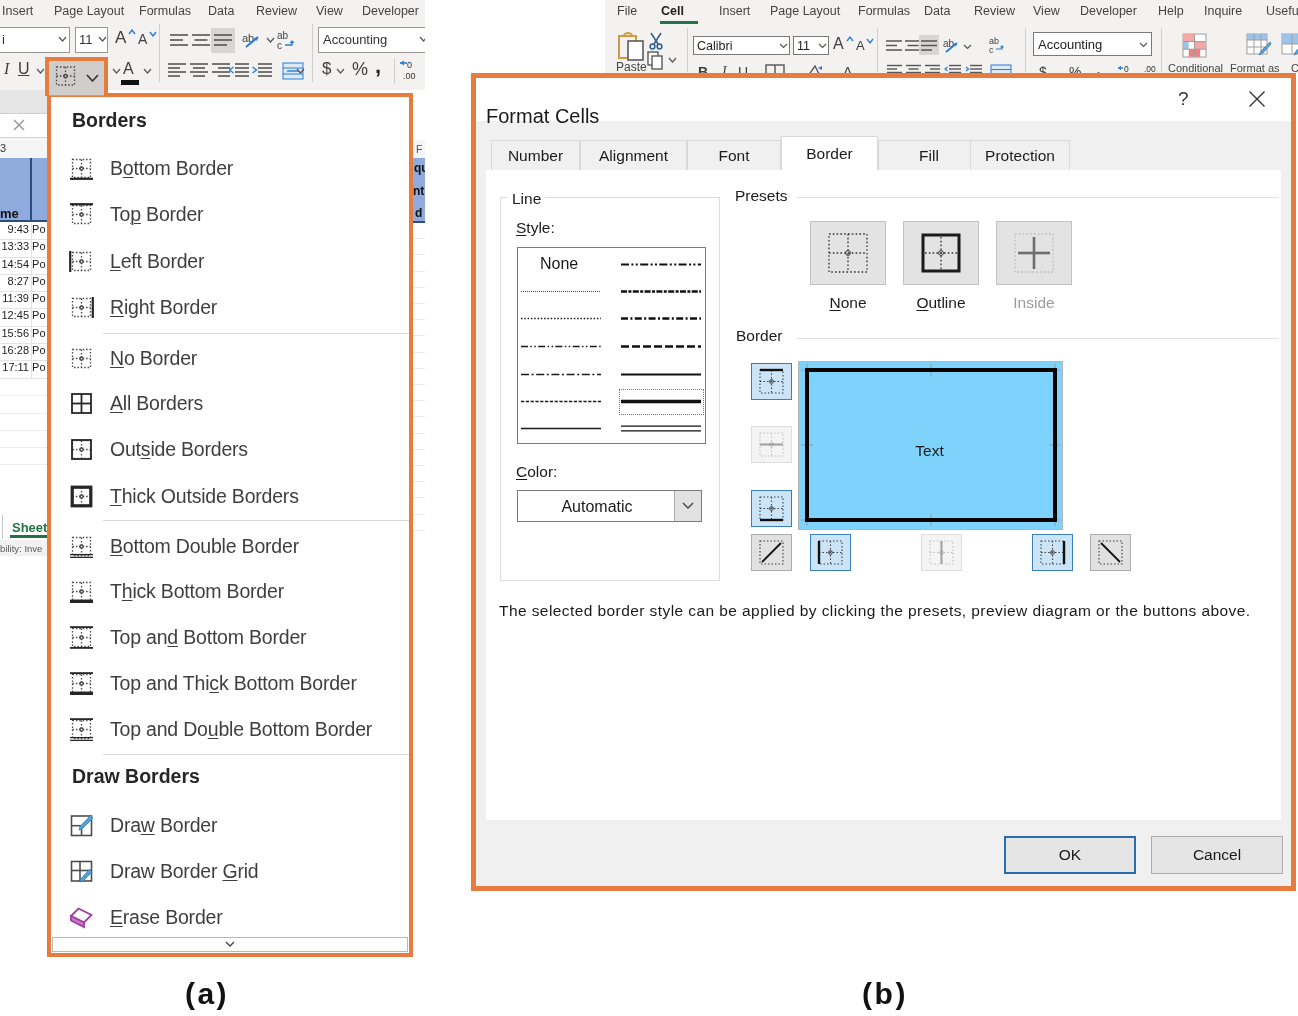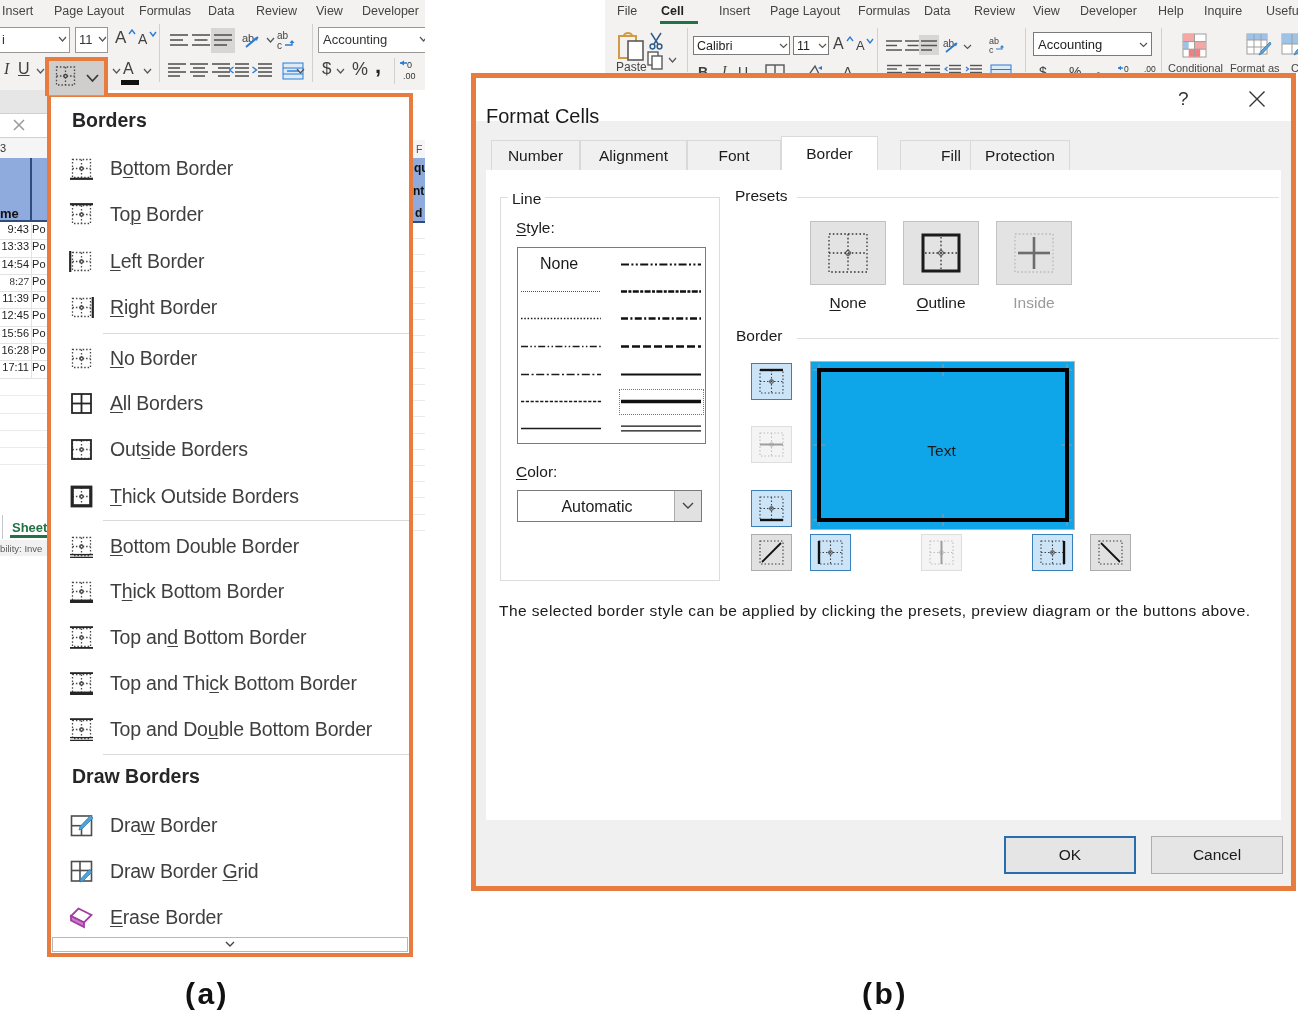--- a/index.html
+++ b/index.html
@@ -205,21 +205,21 @@
     <div class="abs" style="left:0;top:130px;width:47px;height:2px;background:#2e4d7c;"></div>
     <span class="abs" style="left:0px;top:116px;font-size:13px;font-weight:bold;color:#111;">me</span>
 
     <div class="abs" style="left:0;top:133px;width:47px;height:156px;
          background:repeating-linear-gradient(to bottom,#fff 0,#fff 16.3px,#e3e3e3 16.3px,#e3e3e3 17.3px);"></div>
     <div class="abs" style="left:31px;top:133px;width:1px;height:245px;background:#e3e3e3;"></div>
     <div class="abs" style="left:0;top:133px;width:47px;">
       <div style="height:17.3px;font-size:11px;color:#222;"><span style="display:inline-block;width:29px;text-align:right;">9:43</span>&nbsp;Po</div>
       <div style="height:17.3px;font-size:11px;color:#222;"><span style="display:inline-block;width:29px;text-align:right;">13:33</span>&nbsp;Po</div>
       <div style="height:17.3px;font-size:11px;color:#222;"><span style="display:inline-block;width:29px;text-align:right;">14:54</span>&nbsp;Po</div>
-      <div style="height:17.3px;font-size:11px;color:#222;"><span style="display:inline-block;width:29px;text-align:right;font-family:Liberation Serif, serif;">8:27</span>&nbsp;Po</div>
+      <div style="height:17.3px;font-size:11px;color:#222;"><span style="display:inline-block;width:29px;text-align:right;">8:27</span>&nbsp;Po</div>
       <div style="height:17.3px;font-size:11px;color:#222;"><span style="display:inline-block;width:29px;text-align:right;">11:39</span>&nbsp;Po</div>
       <div style="height:17.3px;font-size:11px;color:#222;"><span style="display:inline-block;width:29px;text-align:right;">12:45</span>&nbsp;Po</div>
       <div style="height:17.3px;font-size:11px;color:#222;"><span style="display:inline-block;width:29px;text-align:right;">15:56</span>&nbsp;Po</div>
       <div style="height:17.3px;font-size:11px;color:#222;"><span style="display:inline-block;width:29px;text-align:right;">16:28</span>&nbsp;Po</div>
       <div style="height:17.3px;font-size:11px;color:#222;"><span style="display:inline-block;width:29px;text-align:right;">17:11</span>&nbsp;Po</div>
     </div>
     <div class="abs" style="left:0;top:289px;width:47px;height:90px;
          background:repeating-linear-gradient(to bottom,#fff 0,#fff 16.3px,#ececec 16.3px,#ececec 17.3px);"></div>
 
     <div class="abs" style="left:2px;top:425px;width:45px;height:24px;background:#fff;border-left:1px solid #c6c6c6;"></div>
@@ -635,21 +635,21 @@
       <span class="abs" style="left:702px;top:10px;font-size:19px;color:#333;">?</span>
       <svg class="abs" style="left:771px;top:11px;" width="20" height="20">
           <path d="M2.5 2.5 L17.5 17.5 M17.5 2.5 L2.5 17.5" stroke="#333" stroke-width="1.4"></path>
         </svg>
     </div>
 
     <div class="abs tab" style="left:15px;top:62px;width:89px;">Number</div>
     <div class="abs tab" style="left:104px;top:62px;width:107px;">Alignment</div>
     <div class="abs tab" style="left:211px;top:62px;width:94px;">Font</div>
     <div class="abs tabsel" style="left:305px;top:58px;width:97px;">Border</div>
-    <div class="abs tab" style="left:424px;top:62px;width:102px;">Fill</div>
+    <div class="abs tab" style="left:402px;top:62px;width:102px;">Fill</div>
     <div class="abs tab" style="left:494px;top:62px;width:100px;">Protection</div>
 
     <div class="abs" style="left:10px;top:92px;width:795px;height:650px;background:#fff;"></div>
 
     <div class="abs" style="left:24px;top:119px;width:218px;height:382px;border:1px solid #dcdcdc;"></div>
     <div class="abs" style="left:32px;top:112px;background:#fff;padding:0 4px;font-size:15.5px;color:#1b1b1b;">Line</div>
     <div class="abs" style="left:40px;top:141px;font-size:15.5px;color:#1b1b1b;"><u>S</u>tyle:</div>
     <div class="abs" style="left:41px;top:169px;width:187px;height:195px;border:1px solid #7a7a7a;background:#fff;">
       <span class="abs" style="left:22px;top:7px;font-size:16px;color:#1b1b1b;">None</span>
 
@@ -737,21 +737,21 @@
           <line x1="2" y1="13.5" x2="25" y2="13.5" stroke="#9e9e9e" stroke-width="2"></line>
         </svg>
       </div>
     <div class="abs bb on" style="left:275px;top:412px;">
         <svg width="27" height="27" viewBox="0 0 27 27">
           <use href="#dgq"></use>
           <line x1="2" y1="25" x2="25" y2="25" stroke="#111" stroke-width="2.4"></line>
         </svg>
       </div>
 
-    <div class="abs" style="left:334px;top:283px;width:263px;height:167px;border:1px solid #b5b5b5;background:#0ea5e9;">
+    <div class="abs" style="left:322px;top:283px;width:263px;height:167px;border:1px solid #b5b5b5;background:#7dd3fc;">
       <svg class="abs" style="left:0;top:0;" width="261" height="165">
         <g stroke="#9a9a9a" stroke-width="1">
           <line x1="8" y1="2" x2="8" y2="14"></line>
             <line x1="2" y1="8" x2="14" y2="8"></line>
           <line x1="256" y1="2" x2="256" y2="14"></line>
             <line x1="250" y1="8" x2="261" y2="8"></line>
           <line x1="8" y1="152" x2="8" y2="164"></line>
             <line x1="2" y1="158" x2="14" y2="158"></line>
           <line x1="256" y1="152" x2="256" y2="164"></line>
             <line x1="250" y1="158" x2="261" y2="158"></line>

